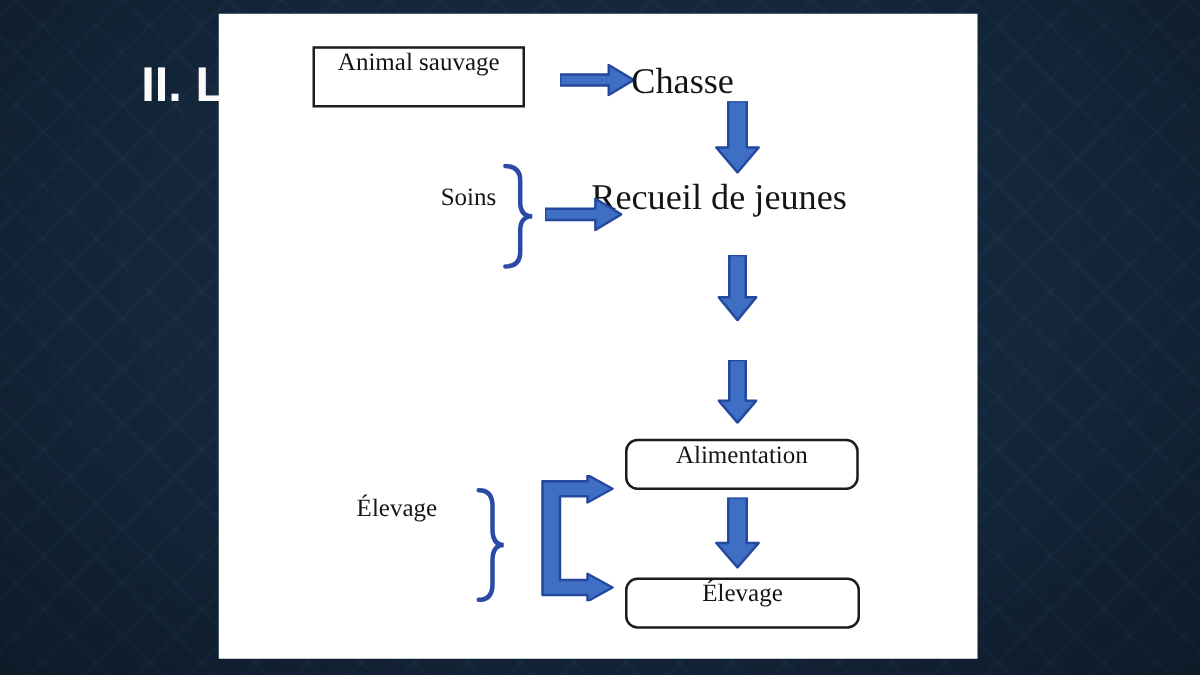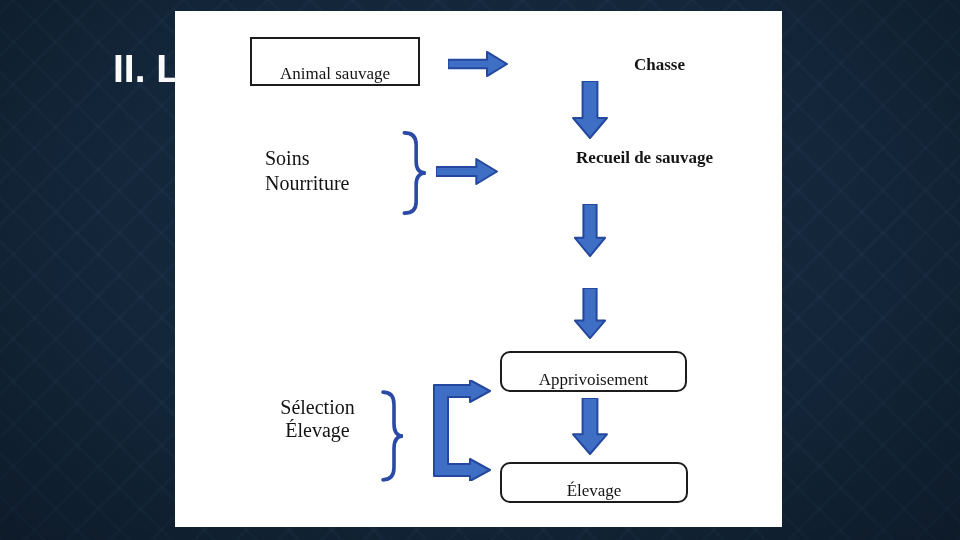--- a/index.html
+++ b/index.html
@@ -24,31 +24,31 @@
     color: var(--title, #fafafa);
     white-space: nowrap;
   }
   .panel {
     position: absolute; left: 175px; top: 11px; width: 607px; height: 516px;
     background: var(--panel-bg, #ffffff); z-index: 2;
   }
   .abs { position: absolute; }
   .node-box {
     border: 2px solid var(--box-border, #1c1c1c);
-    display: flex; align-items: flex-end; justify-content: center;
-    font-size: 17px; color: var(--text, #141414);
+    display: flex; align-items: flex-start; justify-content: center;
+    font-size: 20px; color: var(--text, #141414);
     background: var(--panel-bg, #ffffff);
   }
   .rounded { border-radius: 10px; border-width: 2px; }
   .flow-text {
-    color: var(--text, #141414); text-align: right;
-    font-size: 17px; line-height: 26px; font-weight: bold;
+    color: var(--text, #141414); text-align: left;
+    font-size: 29px; line-height: 26px;
   }
   .side-text { color: var(--text, #141414); font-size: 20px; }
-  .right-align { line-height: 25px; }
+  .right-align { text-align: right; line-height: 25px; }
   .center-align { text-align: center; line-height: 23px; }
   svg { display: block; width: 100%; height: 100%; }
   .arrow polygon {
     fill: var(--arrow-fill, #3f6ec5);
     stroke: var(--arrow-stroke, #24489e);
     stroke-width: 2; stroke-linejoin: round;
   }
   .brace path {
     fill: none; stroke: var(--brace, #2b4aa5);
     stroke-width: 3.6; stroke-linecap: round;
@@ -75,69 +75,67 @@
 
   <div class="abs flow-text" style="left:330px; top:41px; width:180px;">Chasse</div>
 
   <div class="abs arrow" style="left:397px; top:70px; width:36px; height:58px;">
     <svg viewBox="0 0 34 58" preserveAspectRatio="none">
         <polygon vector-effect="non-scaling-stroke" points="10,0 24,0 24,37 33,37 17,57 1,37 10,37"></polygon>
       </svg>
   </div>
 
   <div class="abs flow-text" style="left:298px; top:134px; width:240px;">
-    <div>Recueil de sauvage</div>
+    <div>Recueil de jeunes</div>
   </div>
 
   <div class="abs arrow" style="left:399px; top:193px; width:32px; height:53px;">
     <svg viewBox="0 0 34 58" preserveAspectRatio="none">
         <polygon vector-effect="non-scaling-stroke" points="10,0 24,0 24,37 33,37 17,57 1,37 10,37"></polygon>
       </svg>
   </div>
 
 
   <div class="abs arrow" style="left:399px; top:277px; width:32px; height:51px;">
     <svg viewBox="0 0 34 58" preserveAspectRatio="none">
         <polygon vector-effect="non-scaling-stroke" points="10,0 24,0 24,37 33,37 17,57 1,37 10,37"></polygon>
       </svg>
   </div>
 
   <div class="abs node-box rounded" style="left:325px; top:340px; width:187px; height:41px;">
-    <span>Apprivoisement</span>
+    <span>Alimentation</span>
   </div>
 
   <div class="abs arrow" style="left:397px; top:387px; width:36px; height:57px;">
     <svg viewBox="0 0 34 58" preserveAspectRatio="none">
         <polygon vector-effect="non-scaling-stroke" points="10,0 24,0 24,37 33,37 17,57 1,37 10,37"></polygon>
       </svg>
   </div>
 
   <div class="abs node-box rounded" style="left:325px; top:451px; width:188px; height:41px;">
     <span>Élevage</span>
   </div>
 
   <div class="abs side-text right-align" style="left:90px; top:135px; width:132px;">
     <div>Soins</div>
-    <div>Nourriture</div>
   </div>
 
   <div class="abs brace" style="left:225px; top:119px; width:28px; height:86px;">
     <svg viewBox="0 0 26 90" preserveAspectRatio="none">
         <path vector-effect="non-scaling-stroke" d="M 4 3 Q 15 3 15 15 L 15 33 Q 15 45 24 45 Q 15 45 15 57 L 15 75 Q 15 87 4 87"></path>
       </svg>
   </div>
 
   <div class="abs arrow" style="left:261px; top:147px; width:62px; height:27px;">
     <svg viewBox="0 0 60 27" preserveAspectRatio="none">
         <polygon vector-effect="non-scaling-stroke" points="0,9 39,9 39,1 59,13.5 39,26 39,18 0,18"></polygon>
       </svg>
   </div>
 
   <div class="abs side-text center-align" style="left:70px; top:385px; width:145px;">
-    <div>Sélection</div>
     <div>Élevage</div>
   </div>
 
   <div class="abs brace" style="left:204px; top:378px; width:26px; height:94px;">
     <svg viewBox="0 0 26 90" preserveAspectRatio="none">
         <path vector-effect="non-scaling-stroke" d="M 4 3 Q 15 3 15 15 L 15 33 Q 15 45 24 45 Q 15 45 15 57 L 15 75 Q 15 87 4 87"></path>
       </svg>
   </div>
 
   <div class="abs arrow" style="left:256px; top:369px; width:62px; height:101px;">

